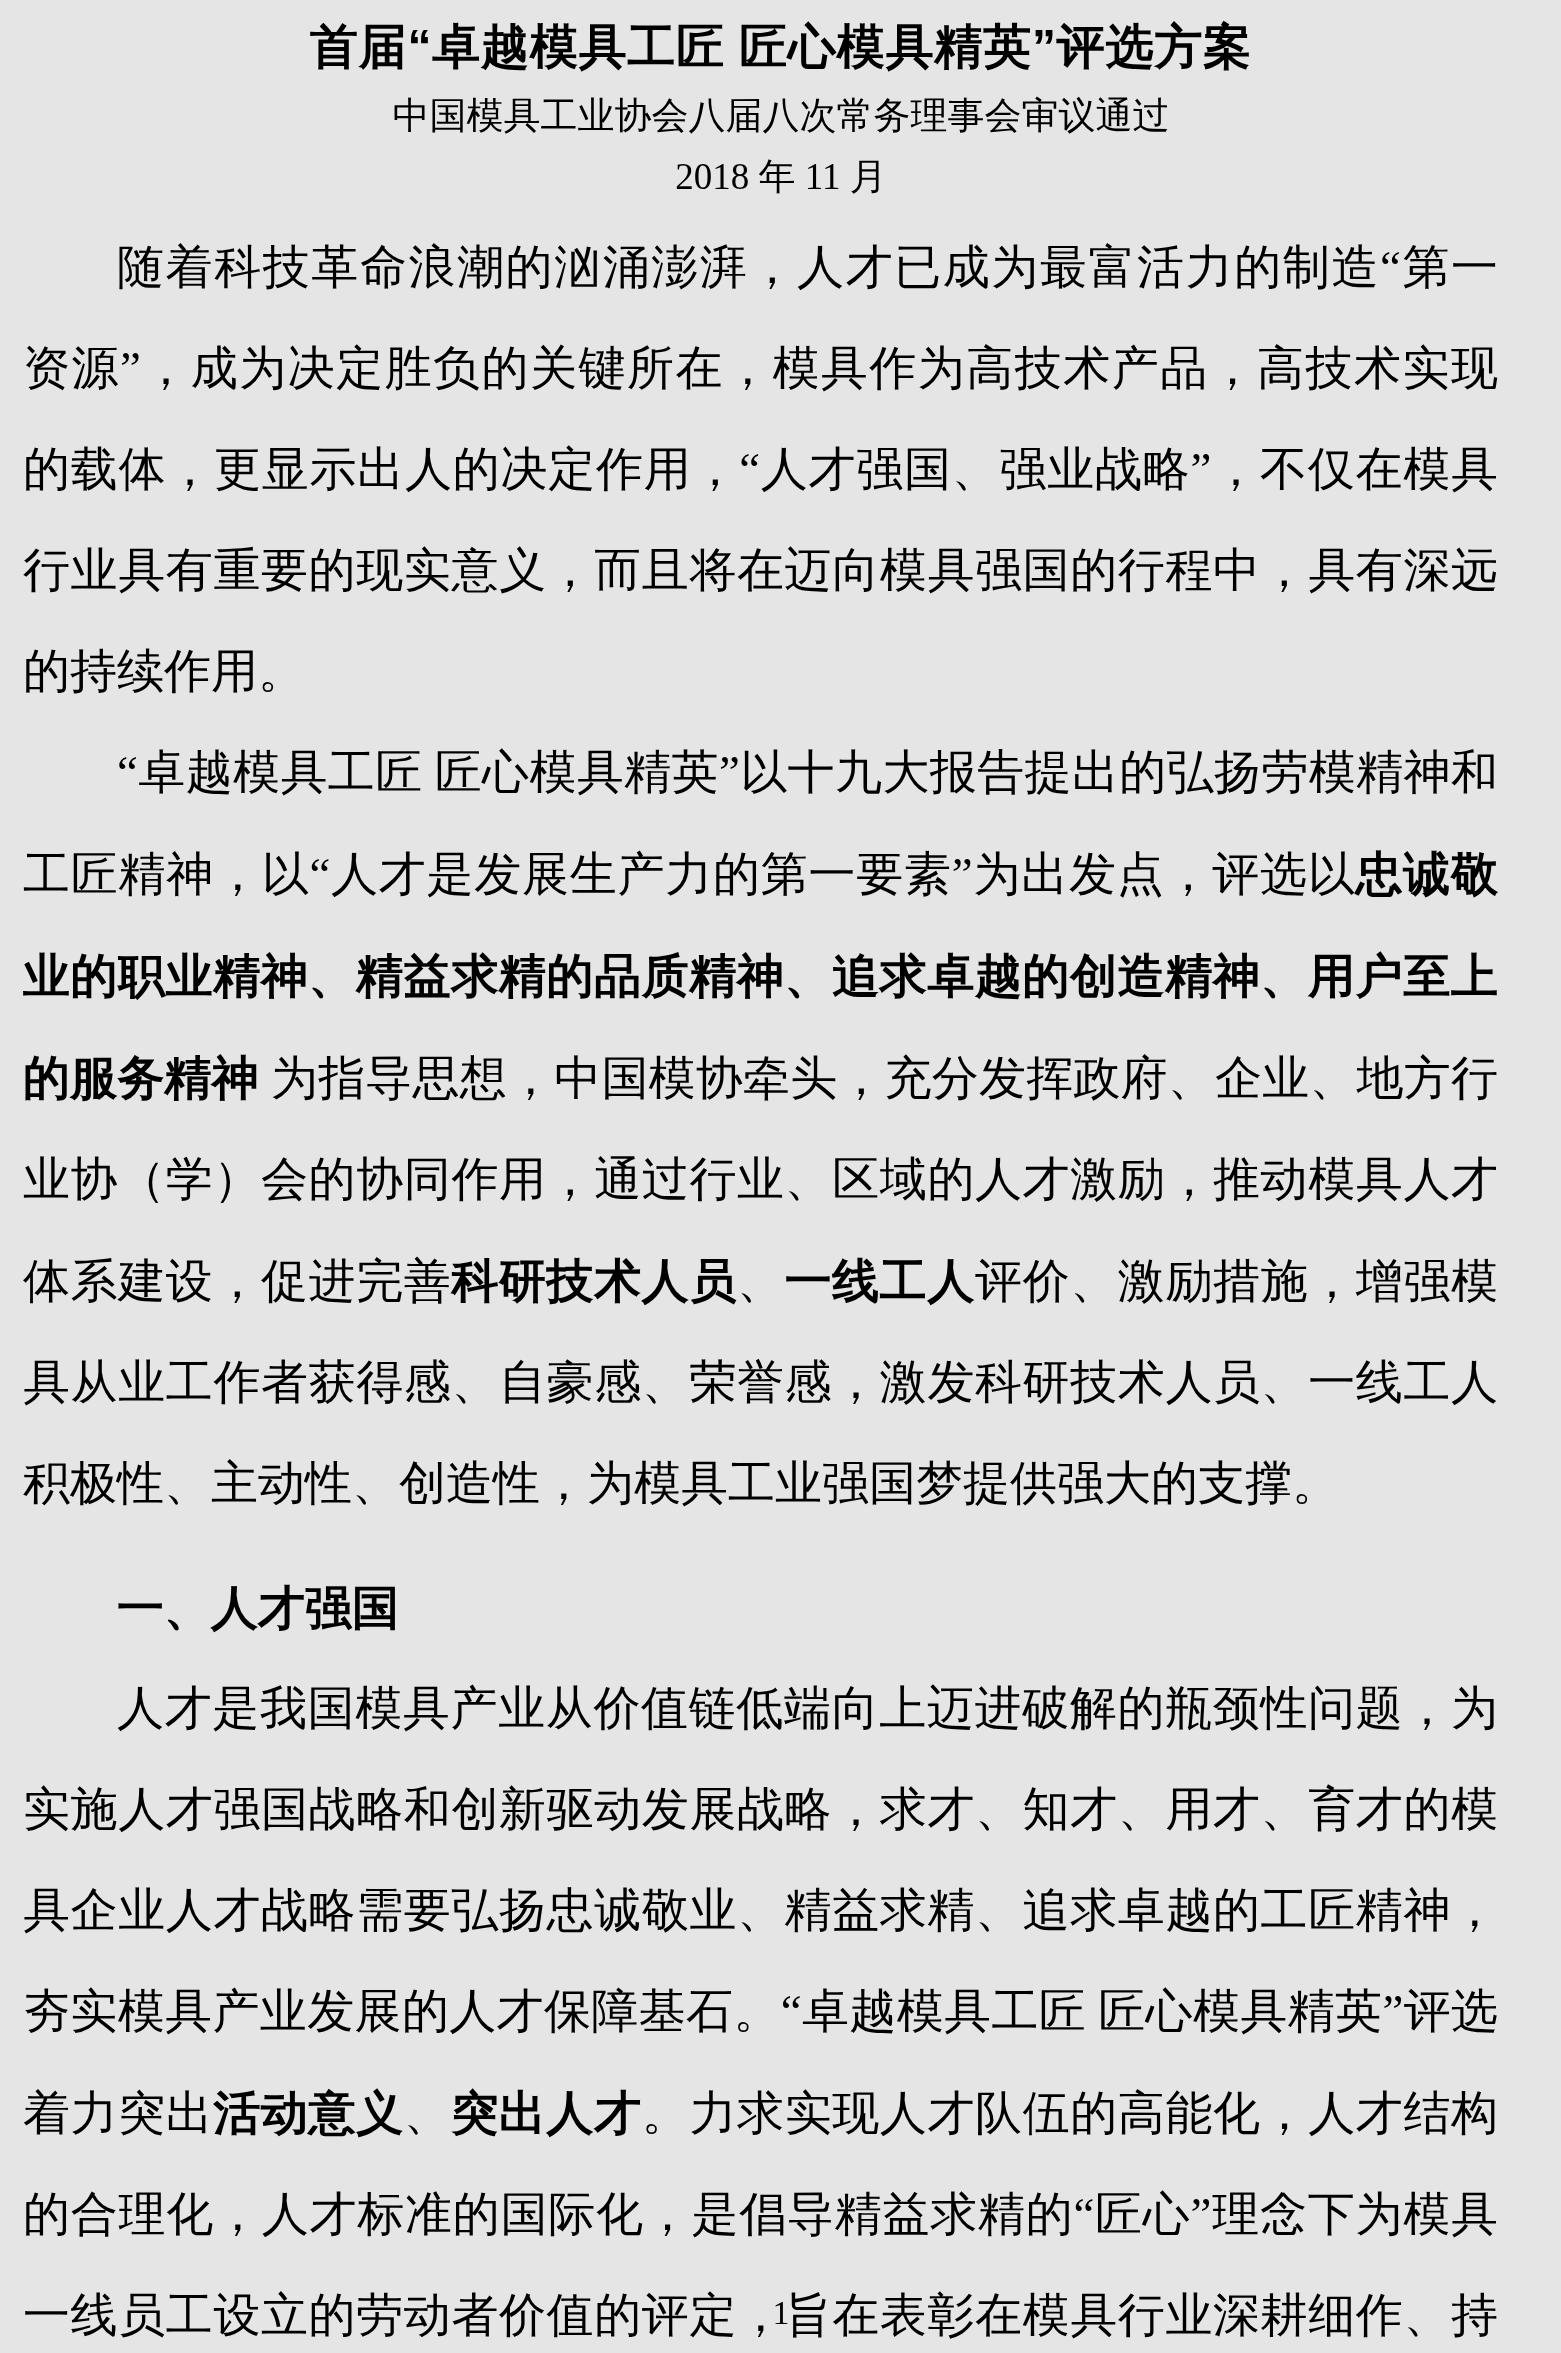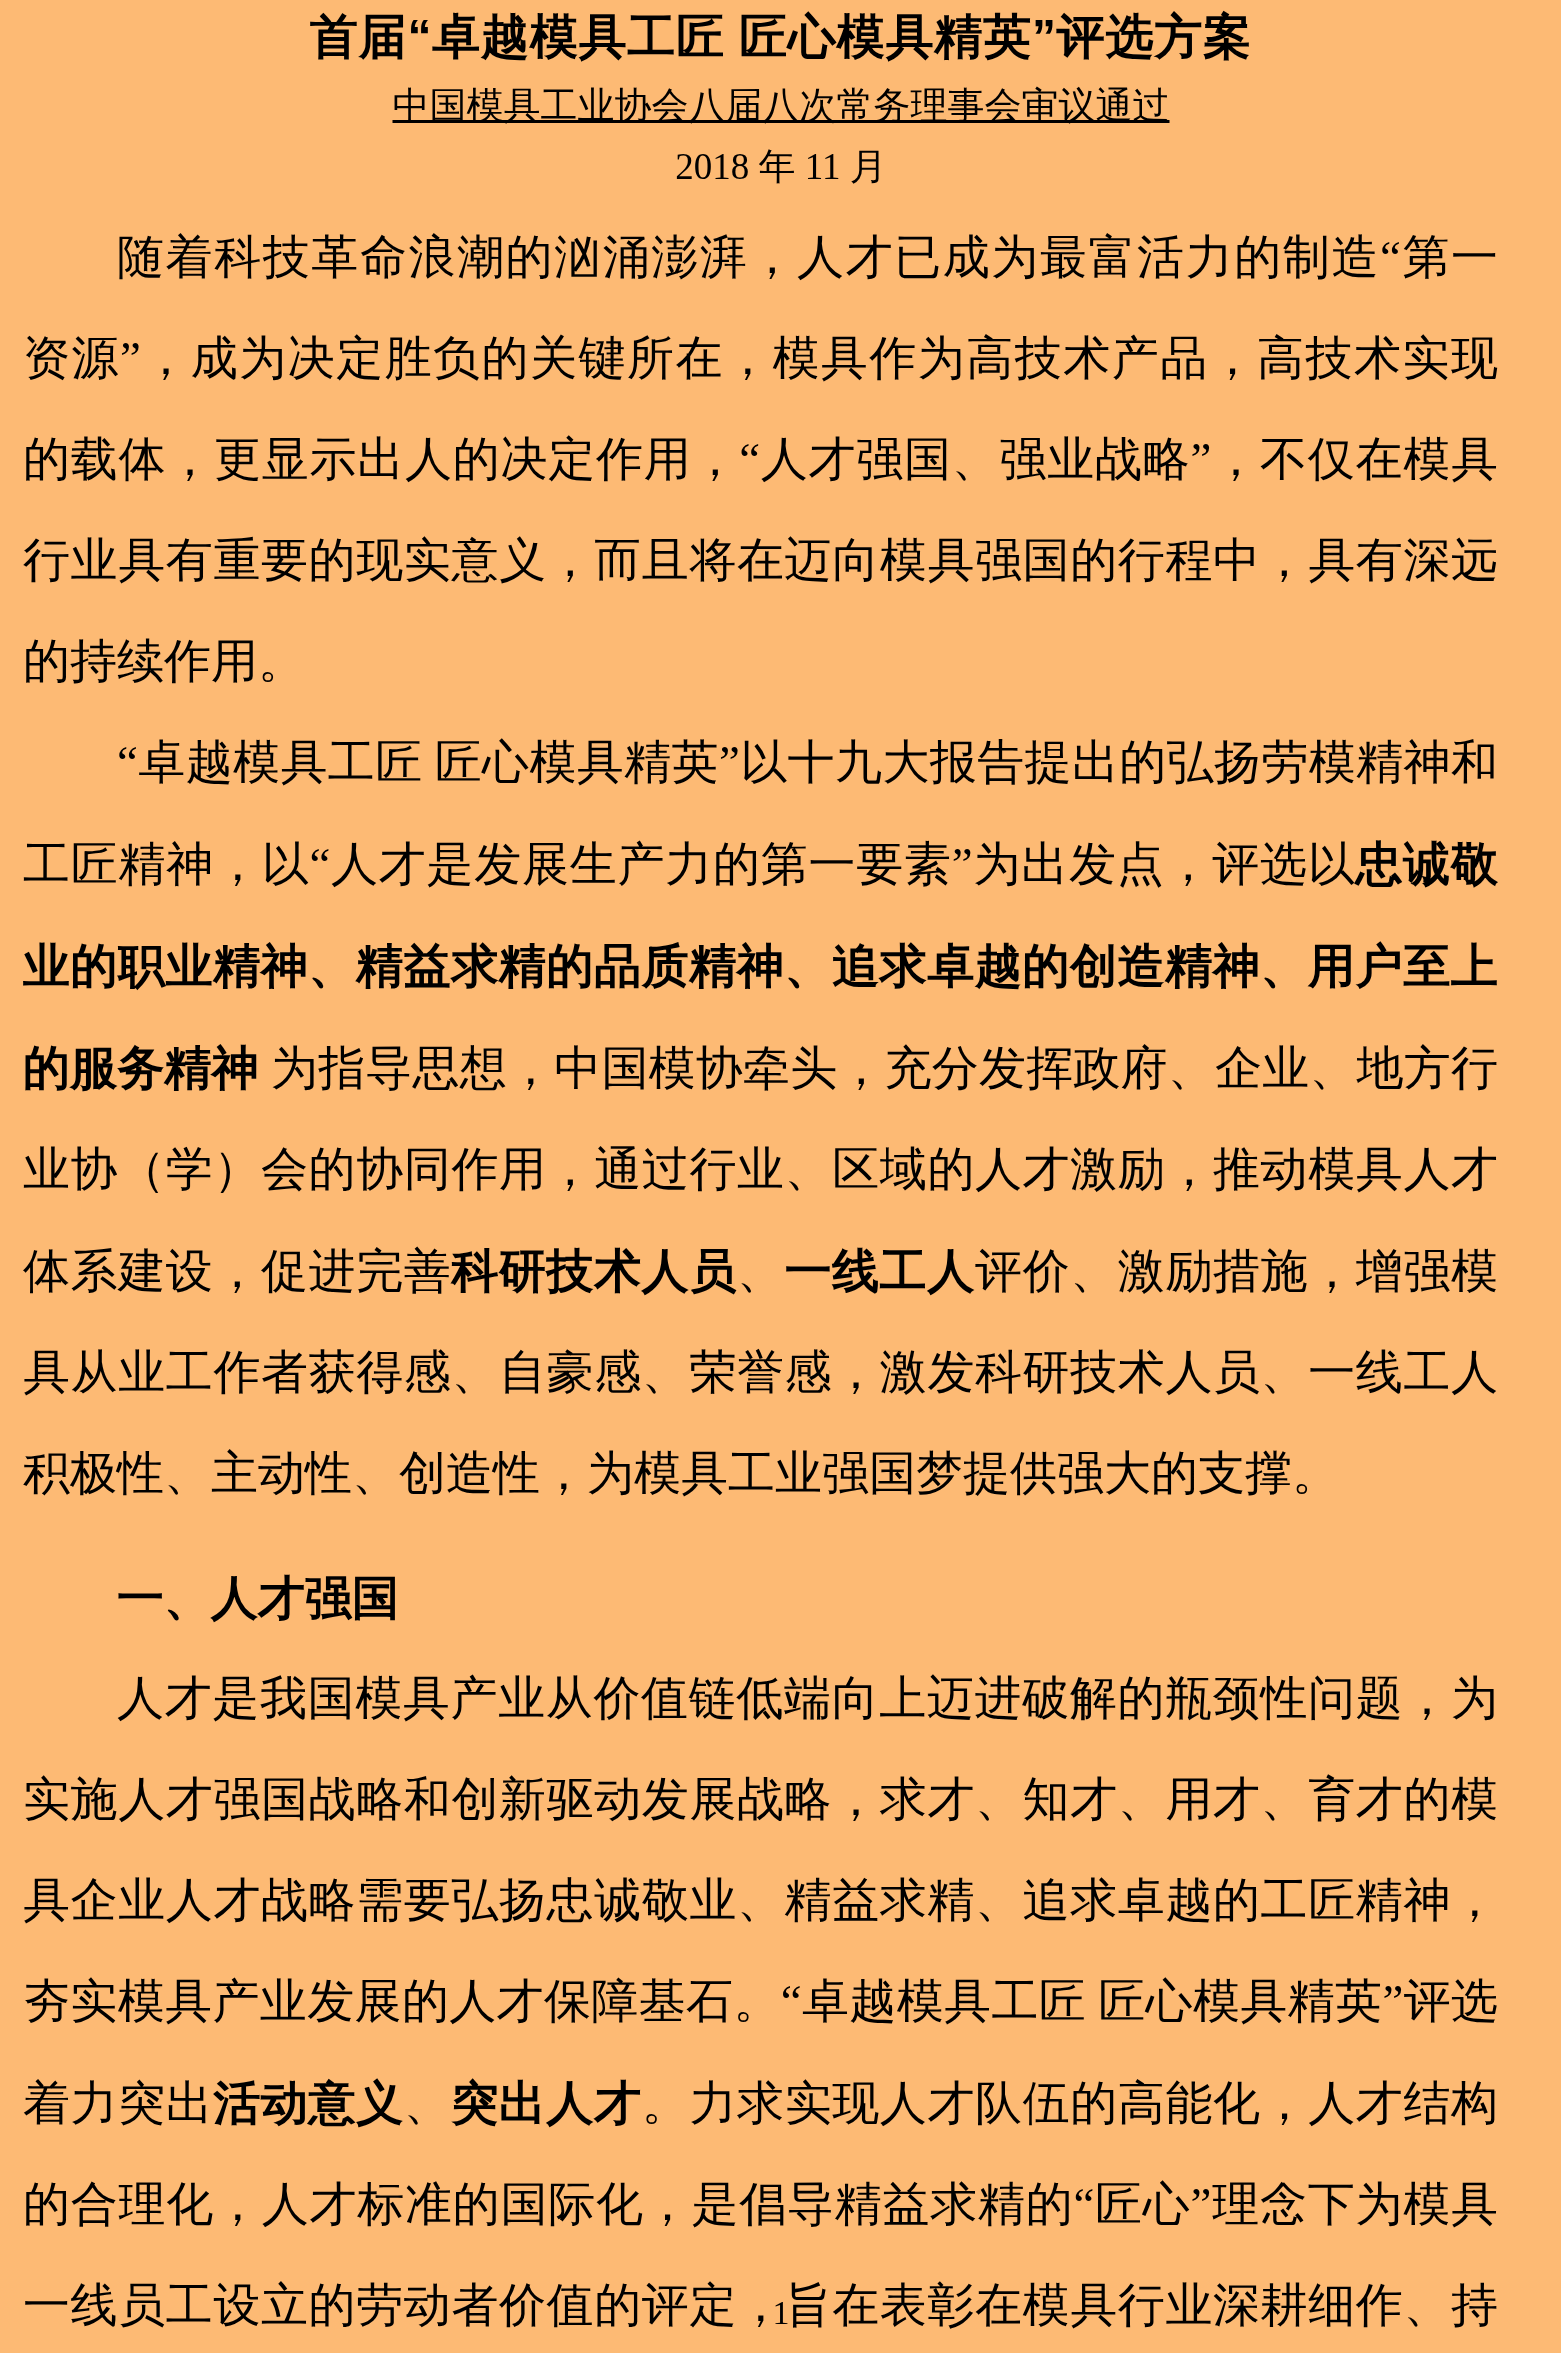--- a/index.html
+++ b/index.html
@@ -4,42 +4,41 @@
 <style>
   html, body {
     margin: 0;
     padding: 0;
     background: #ffffff;
   }
   .page {
     position: relative;
     width: 1562px;
     height: 2354px;
-    background: #fdba74;
+    background: #e5e5e5;
     color: #000000;
     overflow: hidden;
     box-sizing: border-box;
-    padding-top: 6px;
+    padding-top: 16px;
   }
   .doc-title {
     text-align: center;
     font-family: "Liberation Sans", "DejaVu Sans", sans-serif;
     font-weight: 900;
     font-size: 48px;
     line-height: 61px;
     letter-spacing: 0.8px;
   }
   .doc-subtitle {
     margin-top: 11px;
     text-align: center;
     font-family: "Liberation Serif", "DejaVu Serif", serif;
     font-size: 37px;
     line-height: 56px;
     font-weight: 400;
-    text-decoration: underline;
   }
   .doc-date {
     margin-top: 5px;
     text-align: center;
     font-family: "Liberation Serif", "DejaVu Serif", serif;
     font-size: 37px;
     line-height: 56px;
     font-weight: 400;
   }
   .doc-body {

